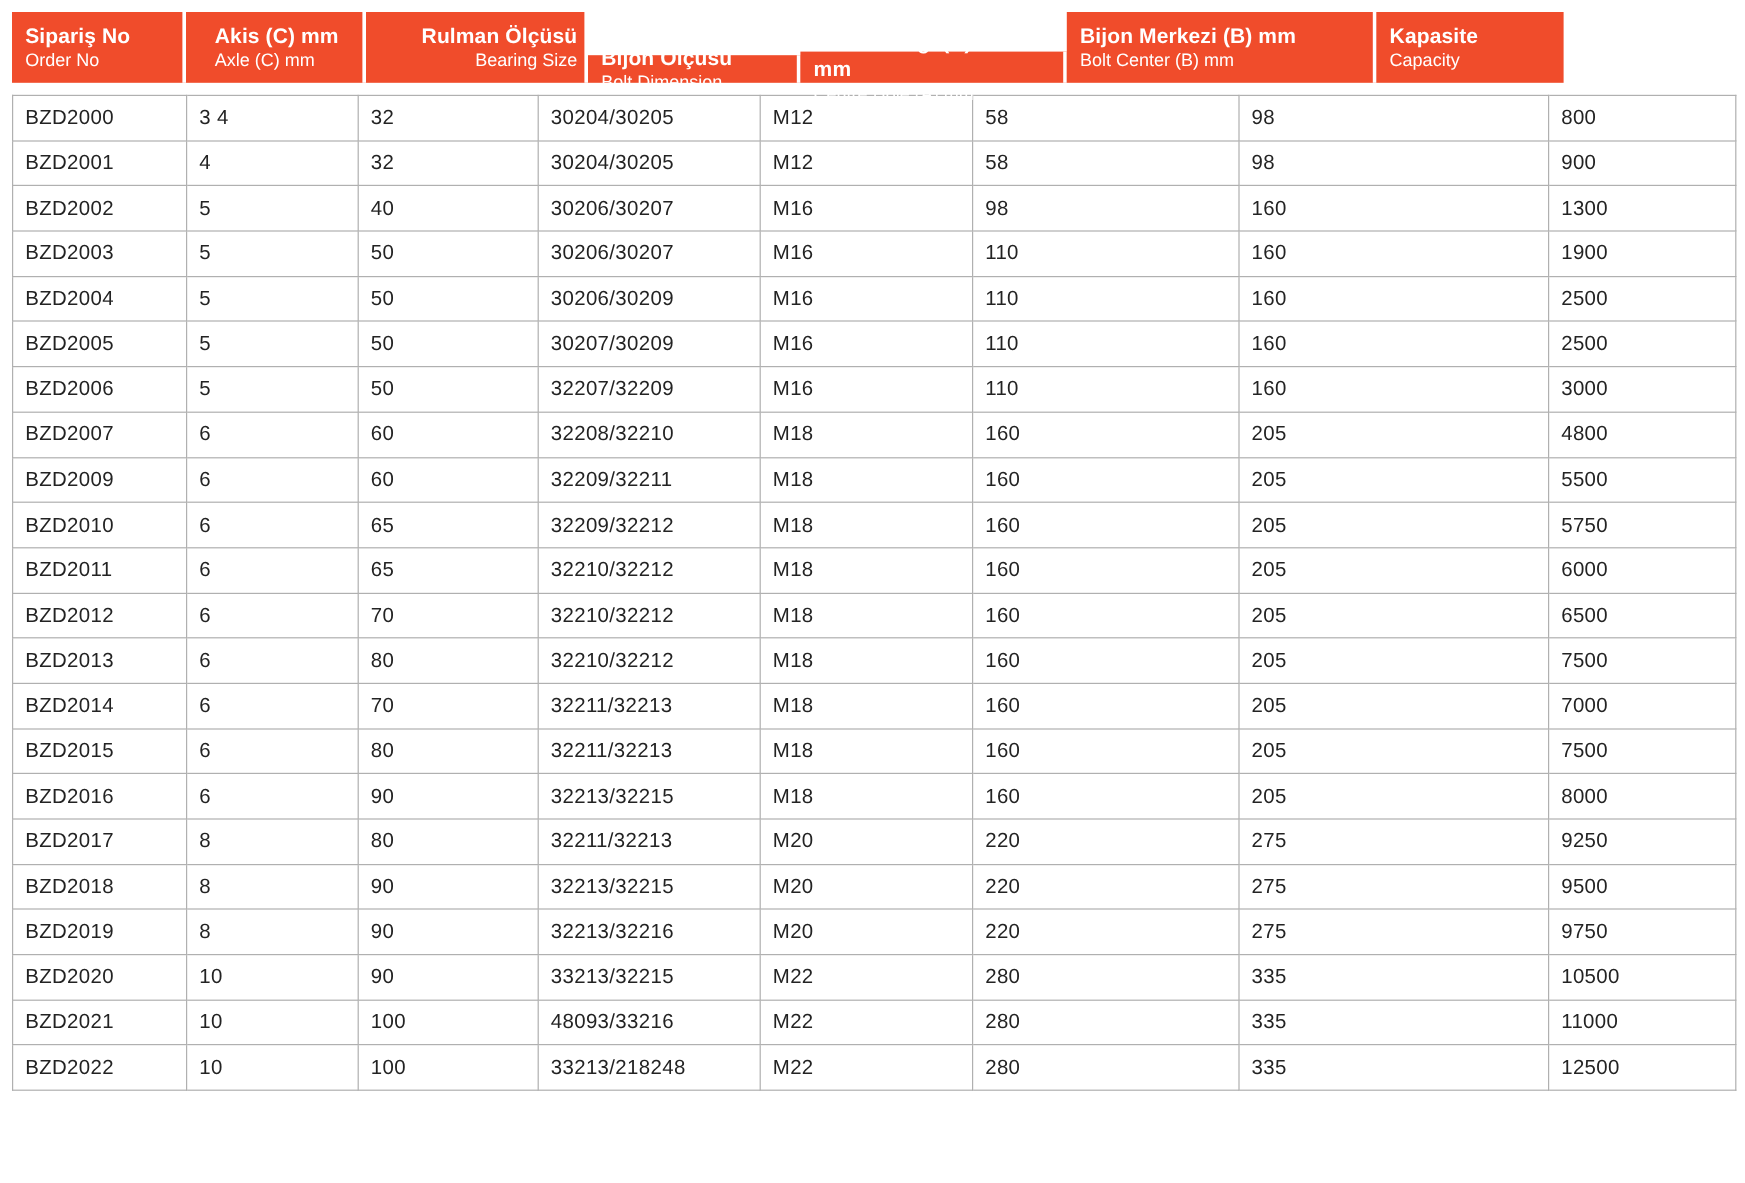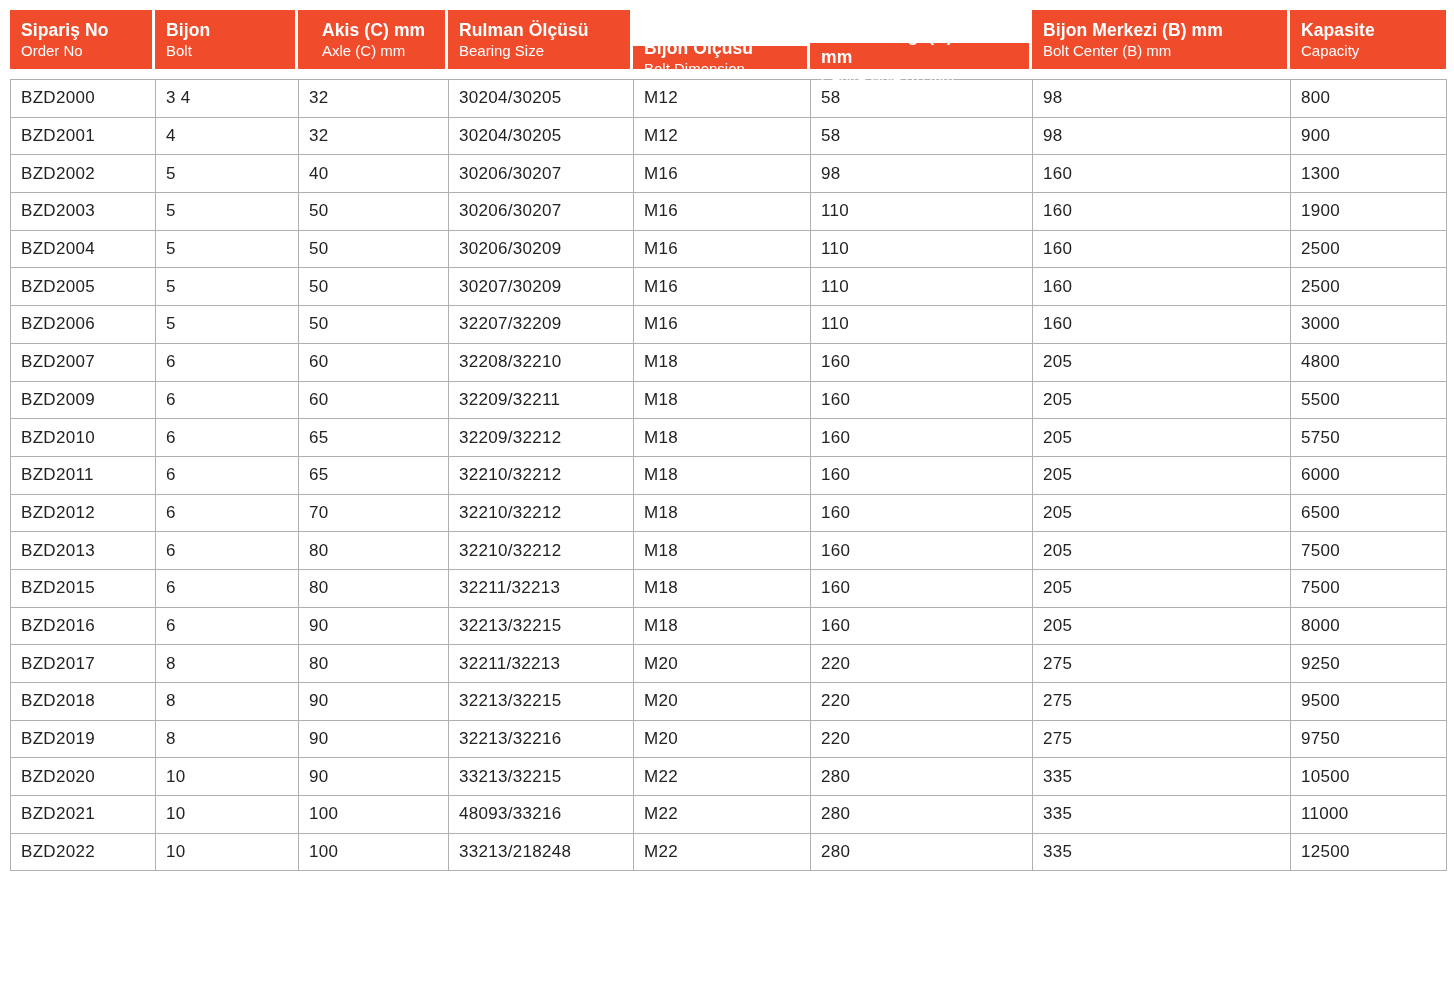--- a/index.html
+++ b/index.html
@@ -46,29 +46,25 @@
 </style>
 </head>
 <body>
 
 <div class="wrap">
   <div class="hdr">
       <div class="hcell c0" style="width: 145px;">
         <div class="h-title">Sipariş No</div>
         <div class="h-sub">Order No</div>
       </div>
-      <div class="hcell c1" style="width: 143px;">
-        <div class="h-title">Bijon</div>
-        <div class="h-sub">Bolt</div>
-      </div>
       <div class="hcell c2" style="width: 150px; padding-left: 24px;">
         <div class="h-title">Akis (C) mm</div>
         <div class="h-sub">Axle (C) mm</div>
       </div>
-      <div class="hcell c3" style="width: 185px;">
+      <div class="hcell c3" style="width: 185px; align-items: flex-end;">
         <div class="h-title">Rulman Ölçüsü</div>
         <div class="h-sub">Bearing Size</div>
       </div>
       <div class="hcell c4" style="width: 177px; margin-top: 36px;">
         <div class="h-title">Bijon Ölçüsü</div>
         <div class="h-sub">Bolt Dimension</div>
       </div>
       <div class="hcell c5" style="width: 222px; margin-top: 33px;">
         <div class="h-title">Jant Göbeği (A) mm</div>
         <div class="h-sub">Centre Hole (A) mm</div>
@@ -218,20 +214,30 @@
           <td>BZD2013</td>
           <td>6</td>
           <td>80</td>
           <td>32210/32212</td>
           <td>M18</td>
           <td>160</td>
           <td>205</td>
           <td>7500</td>
         </tr>
         <tr>
+          <td>BZD2014</td>
+          <td>6</td>
+          <td>70</td>
+          <td>32211/32213</td>
+          <td>M18</td>
+          <td>160</td>
+          <td>205</td>
+          <td>7000</td>
+        </tr>
+        <tr>
           <td>BZD2015</td>
           <td>6</td>
           <td>80</td>
           <td>32211/32213</td>
           <td>M18</td>
           <td>160</td>
           <td>205</td>
           <td>7500</td>
         </tr>
         <tr>

